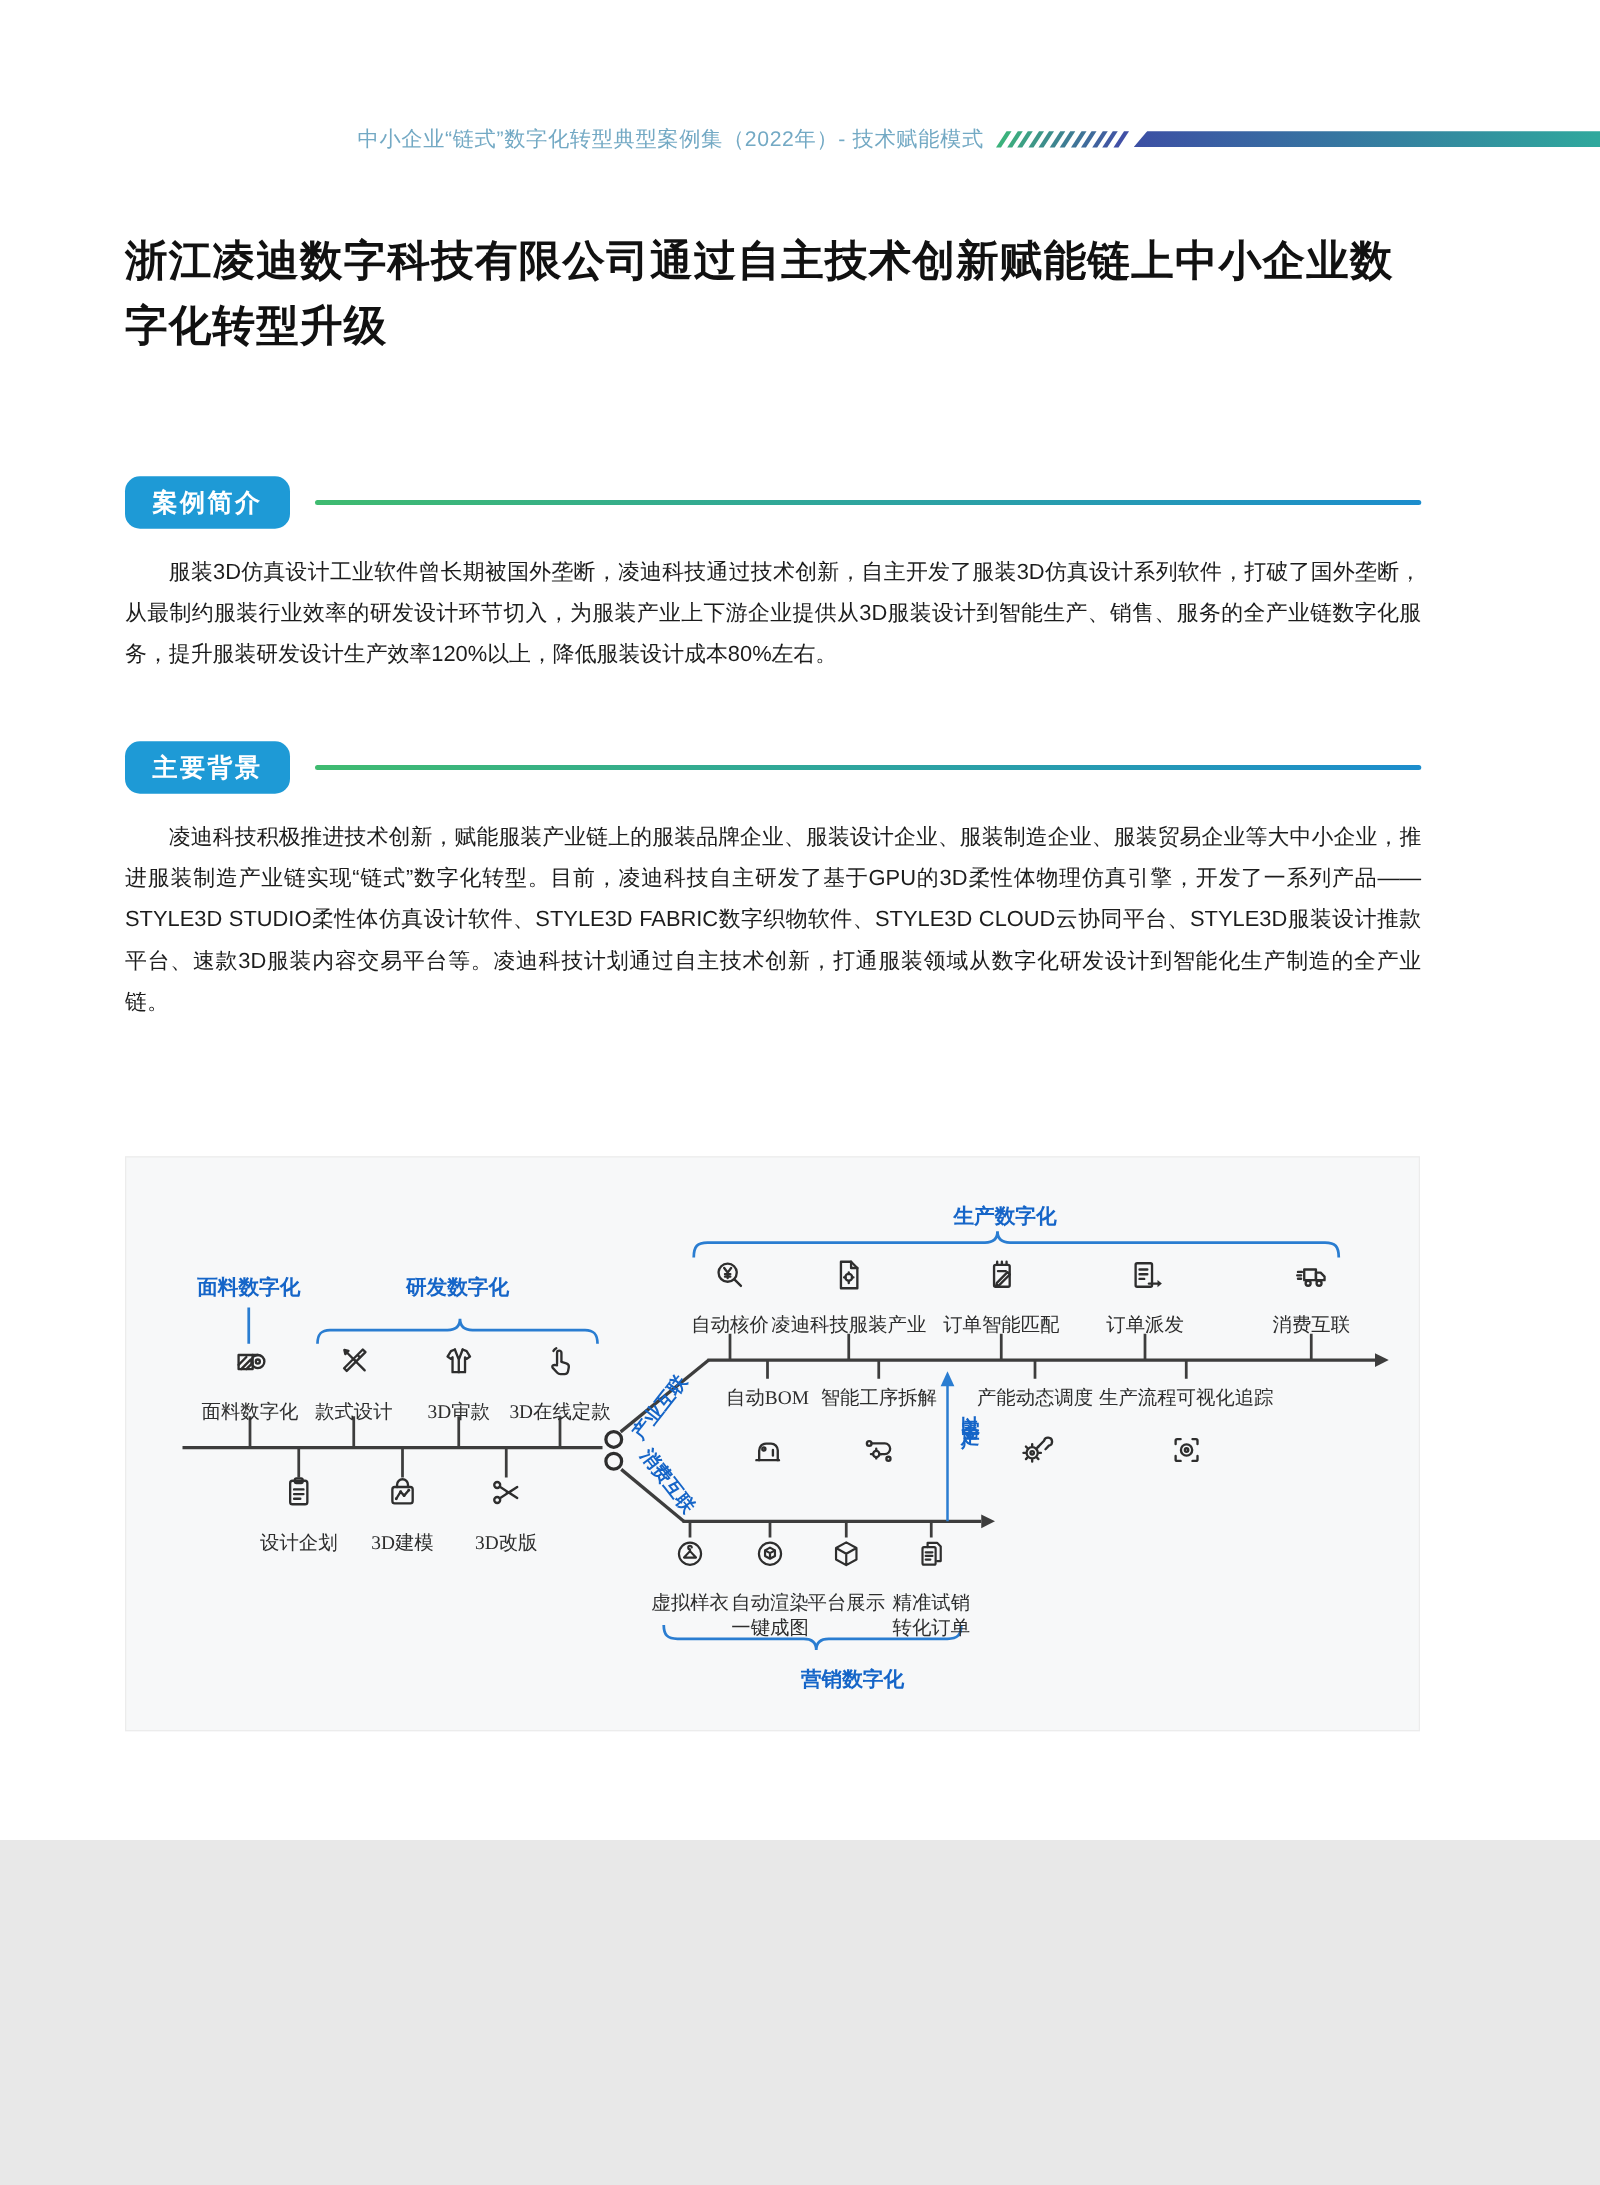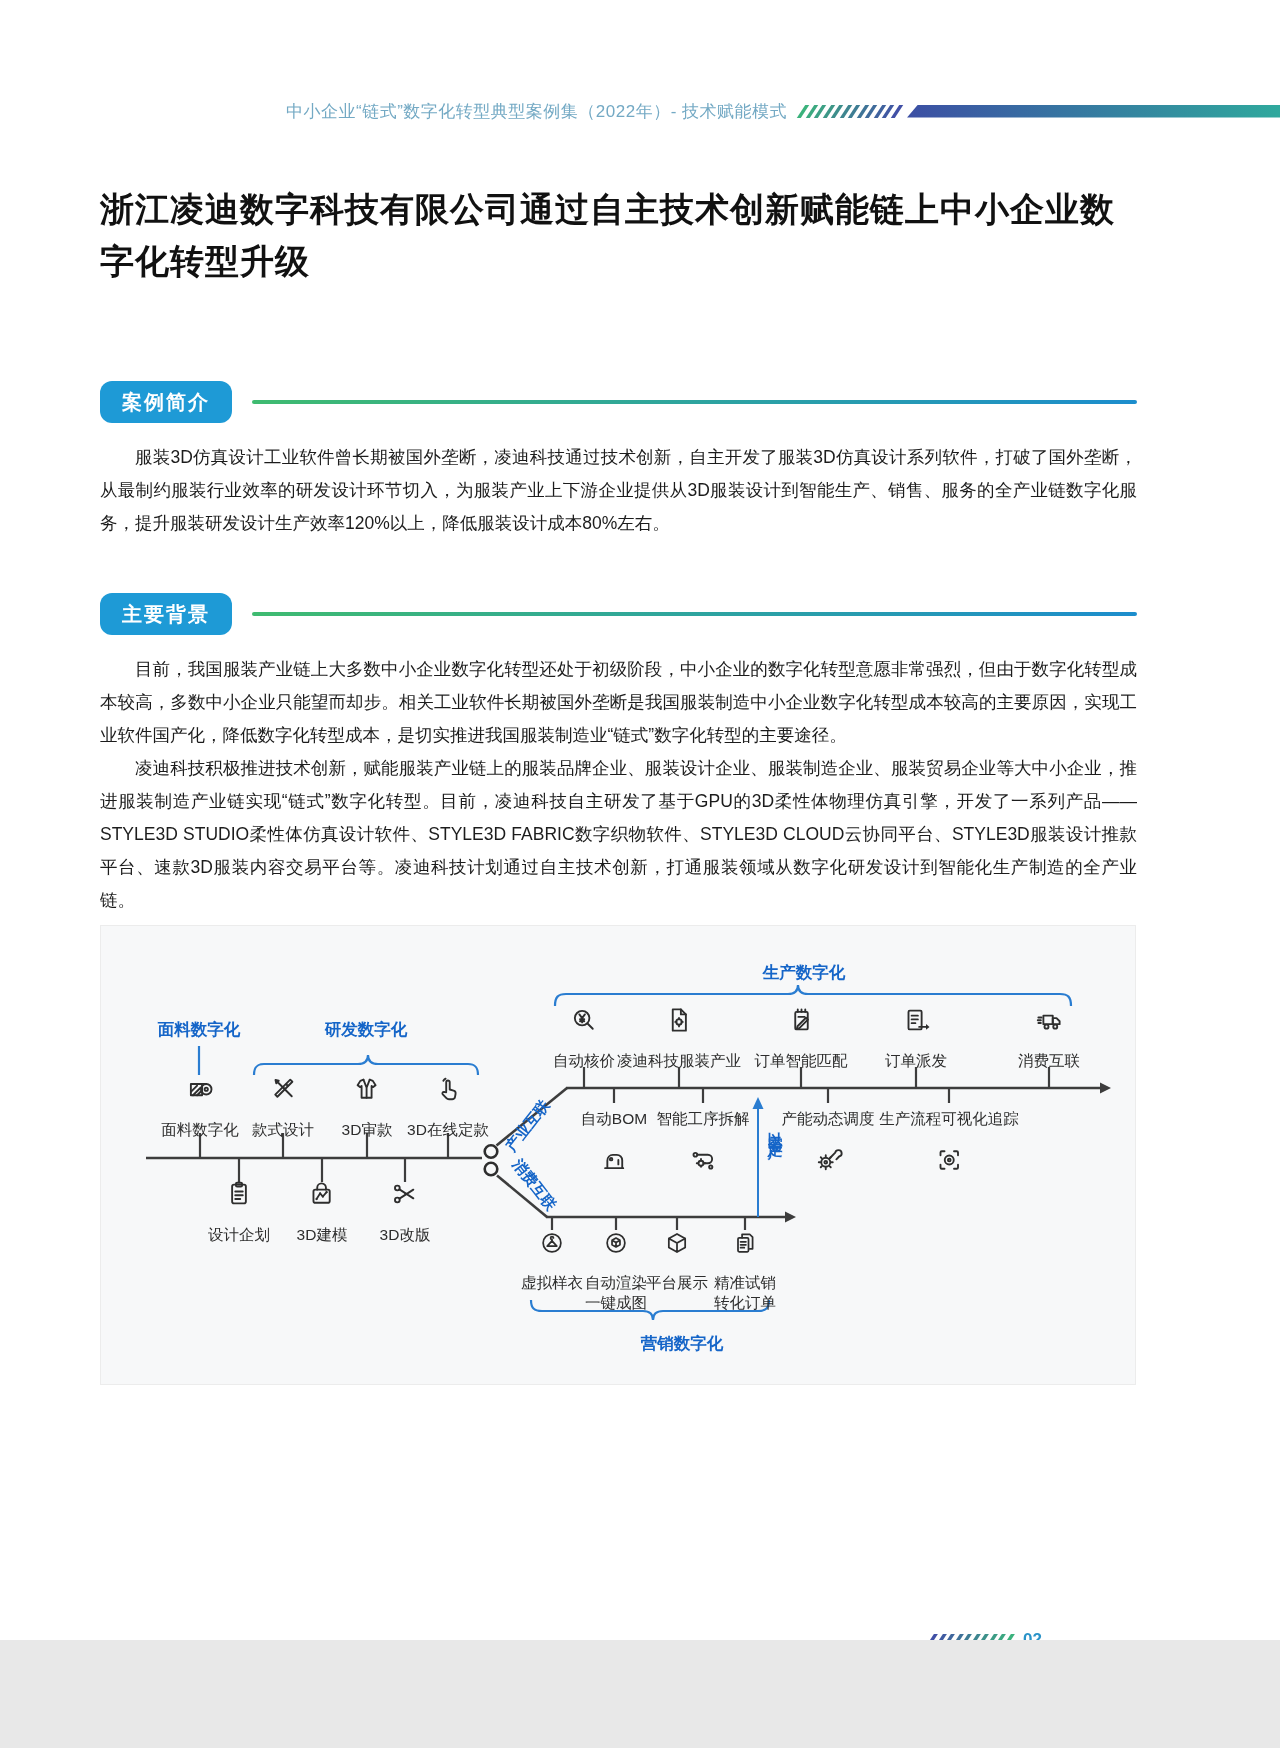--- a/index.html
+++ b/index.html
@@ -3,42 +3,42 @@
 <meta charset="utf-8">
 <style>
   :root{
     --badge-blue:#1e9ad6; --label-blue:#1565c8; --brace-blue:#2a7dd1;
     --line-green:#3fbb70; --line-blue:#1c8dcd; --bar-start:#3c4fa4; --bar-end:#2fa99d;
     --header-text:#73a9c4; --page-num:#2a93c8;
   }
   *{margin:0;padding:0;box-sizing:border-box;}
   html,body{background:#e8e8e8;}
   body{font-family:"Liberation Sans","DejaVu Sans",sans-serif;}
-  .page{position:relative;width:1280px;height:1640px;background:#ffffff;margin:0 auto;overflow:hidden;}
+  .page{position:relative;width:1280px;height:1472px;background:#ffffff;margin:0 auto;overflow:hidden;}
 
   
   .hdr{position:absolute;top:100px;left:0;width:1280px;height:22px;display:flex;align-items:center;}
   .hdr-title{margin-left:286px;font-size:17px;color:var(--header-text);letter-spacing:.5px;white-space:nowrap;}
   .slashes{display:flex;align-items:center;margin-left:14px;}
   .slash{width:4px;height:13px;margin-right:4.5px;transform:skewX(-33deg);}
   .hdr-bar{flex:1;height:13px;margin-left:4px;background:linear-gradient(90deg,var(--bar-start),var(--bar-end));clip-path:polygon(11px 0,100% 0,100% 100%,0 100%);}
 
   
   .doc-title{position:absolute;left:100px;top:183px;width:1040px;font-size:34px;font-weight:700;color:#111;line-height:52px;letter-spacing:1px;}
 
   
   .badge{position:absolute;width:132px;height:42px;background:var(--badge-blue);border-radius:12px;color:#fff;font-size:20px;font-weight:700;display:flex;align-items:center;justify-content:center;letter-spacing:2px;}
   .badge-line{position:absolute;height:3.5px;background:linear-gradient(90deg,var(--line-green),var(--line-blue));border-radius:2px;}
 
   
   .para-block{position:absolute;left:100px;width:1037px;font-size:17.5px;color:#1c1c1c;line-height:33px;text-align:justify;}
   .para-block p{text-indent:2em;}
 
   
-  .diagram{position:absolute;left:100px;top:925px;width:1036px;height:460px;background:#f7f8f9;border:1px solid #ececec;}
+  .diagram{position:absolute;left:100px;top:925px;width:1036px;height:460px;background:#f7f8f9;border:1px solid #ececec;font-family:Liberation Serif, serif;}
   .connectors{position:absolute;left:0;top:0;}
   .gl{position:absolute;transform:translateX(-50%);color:var(--label-blue);font-weight:700;font-size:16.5px;white-space:nowrap;}
   .gl-rot{position:absolute;color:var(--label-blue);font-weight:700;font-size:15px;white-space:nowrap;}
   .gl-vert{position:absolute;color:var(--label-blue);font-weight:700;font-size:15px;writing-mode:vertical-rl;letter-spacing:4px;}
   .node{position:absolute;transform:translateX(-50%);display:flex;flex-direction:column;align-items:center;gap:16px;}
   .node .nlabel{font-size:15.5px;color:#2d2d2d;white-space:pre-line;text-align:center;line-height:20px;}
   svg.nico{fill:none;stroke:#2e2e2e;stroke-width:1.5;stroke-linecap:round;stroke-linejoin:round;}
   svg.nico .fdot{fill:#2e2e2e;stroke:none;}
 
   .fig-caption{position:absolute;left:0;top:1422px;width:1280px;text-align:center;font-size:15px;color:#8f8f8f;}
@@ -76,21 +76,20 @@
 
   <div class="badge" style="left:100px;top:381px;">案例简介</div>
   <div class="badge-line" style="left:252px;top:400px;width:885px;"></div>
   <div class="para-block" style="top:441px;">
     <p>服装3D仿真设计工业软件曾长期被国外垄断，凌迪科技通过技术创新，自主开发了服装3D仿真设计系列软件，打破了国外垄断，从最制约服装行业效率的研发设计环节切入，为服装产业上下游企业提供从3D服装设计到智能生产、销售、服务的全产业链数字化服务，提升服装研发设计生产效率120%以上，降低服装设计成本80%左右。</p>
   </div>
 
   <div class="badge" style="left:100px;top:593px;">主要背景</div>
   <div class="badge-line" style="left:252px;top:612px;width:885px;"></div>
   <div class="para-block" style="top:653px;">
-    <p>目前，我国服装产业链上大多数中小企业数字化转型还处于初级阶段，中小企业的数字化转型意愿非常强烈，但由于数字化转型成本较高，多数中小企业只能望而却步。相关工业软件长期被国外垄断是我国服装制造中小企业数字化转型成本较高的主要原因，实现工业软件国产化，降低数字化转型成本，是切实推进我国服装制造业“链式”数字化转型的主要途径。</p>
     <p>凌迪科技积极推进技术创新，赋能服装产业链上的服装品牌企业、服装设计企业、服装制造企业、服装贸易企业等大中小企业，推进服装制造产业链实现“链式”数字化转型。目前，凌迪科技自主研发了基于GPU的3D柔性体物理仿真引擎，开发了一系列产品——STYLE3D STUDIO柔性体仿真设计软件、STYLE3D FABRIC数字织物软件、STYLE3D CLOUD云协同平台、STYLE3D服装设计推款平台、速款3D服装内容交易平台等。凌迪科技计划通过自主技术创新，打通服装领域从数字化研发设计到智能化生产制造的全产业链。</p>
   </div>
 
   <div class="diagram">
     <svg class="connectors" width="1036" height="460" viewBox="0 0 1036 460">
 
       <path d="M45 232 H381" stroke="#3d3d3d" stroke-width="2.6" fill="none"></path>
 
       <circle cx="390" cy="225.5" r="6.3" stroke="#2e2e2e" stroke-width="2.6" fill="none"></circle>
       <circle cx="390" cy="243" r="6.3" stroke="#2e2e2e" stroke-width="2.6" fill="none"></circle>

